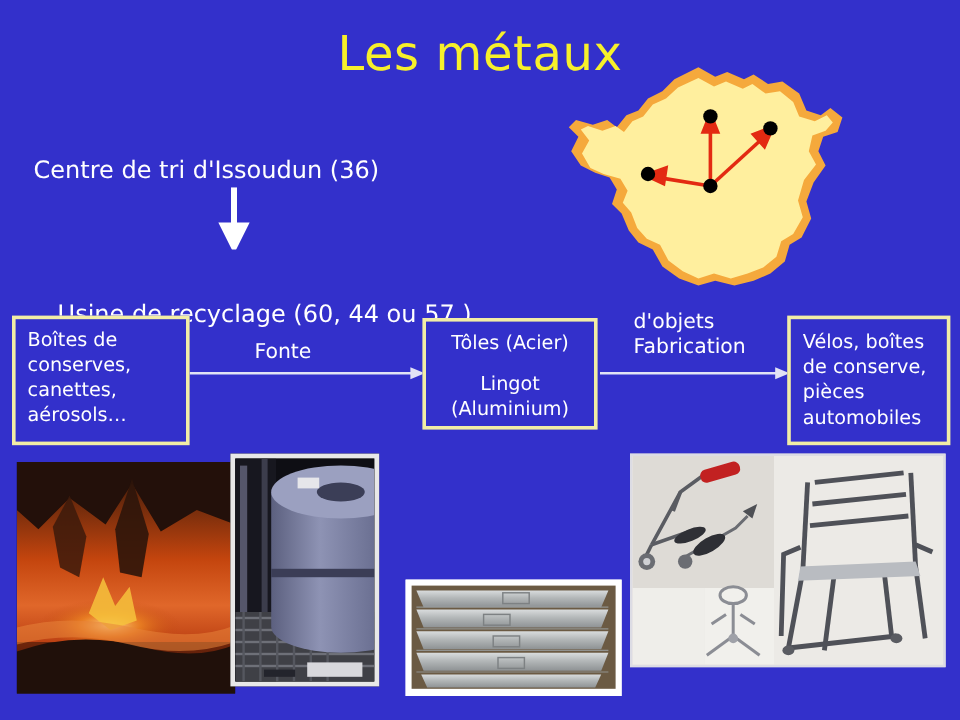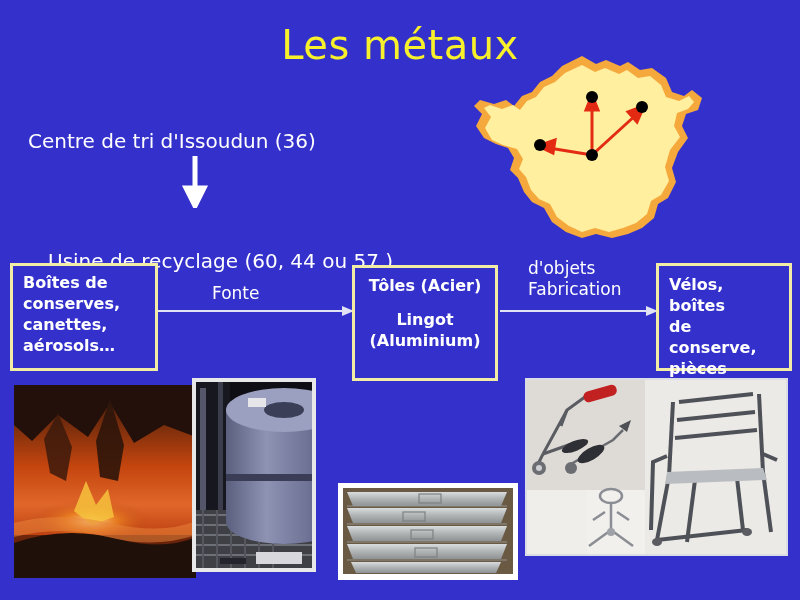--- a/index.html
+++ b/index.html
@@ -63,30 +63,30 @@
   }
 
   
   .flow-box {
     position: absolute;
     border: 3px solid #f2eda6;
     background: #3330cb;
     box-sizing: border-box;
     color: #ffffff;
     font-family: "DejaVu Sans", sans-serif;
-    font-weight: bold;
+    font-weight: normal;
     font-size: 16px;
     line-height: 21px;
     padding: 6px 8px 6px 10px;
   }
   #box-input {
     left: 10px;  top: 263px;  width: 148px; height: 108px;
   }
   #box-middle {
-    left: 352px; top: 265px;  width: 146px; height: 116px;
+    left: 352px; top: 265px;  width: 146px; height: 93px;
     text-align: center;
     padding: 7px 4px;
   }
   #box-middle .line2 { margin-top: 13px; }
   #box-output {
     left: 656px; top: 263px;  width: 136px; height: 108px;
     padding: 8px 16px 6px 10px;
   }
 
   .flow-label {

